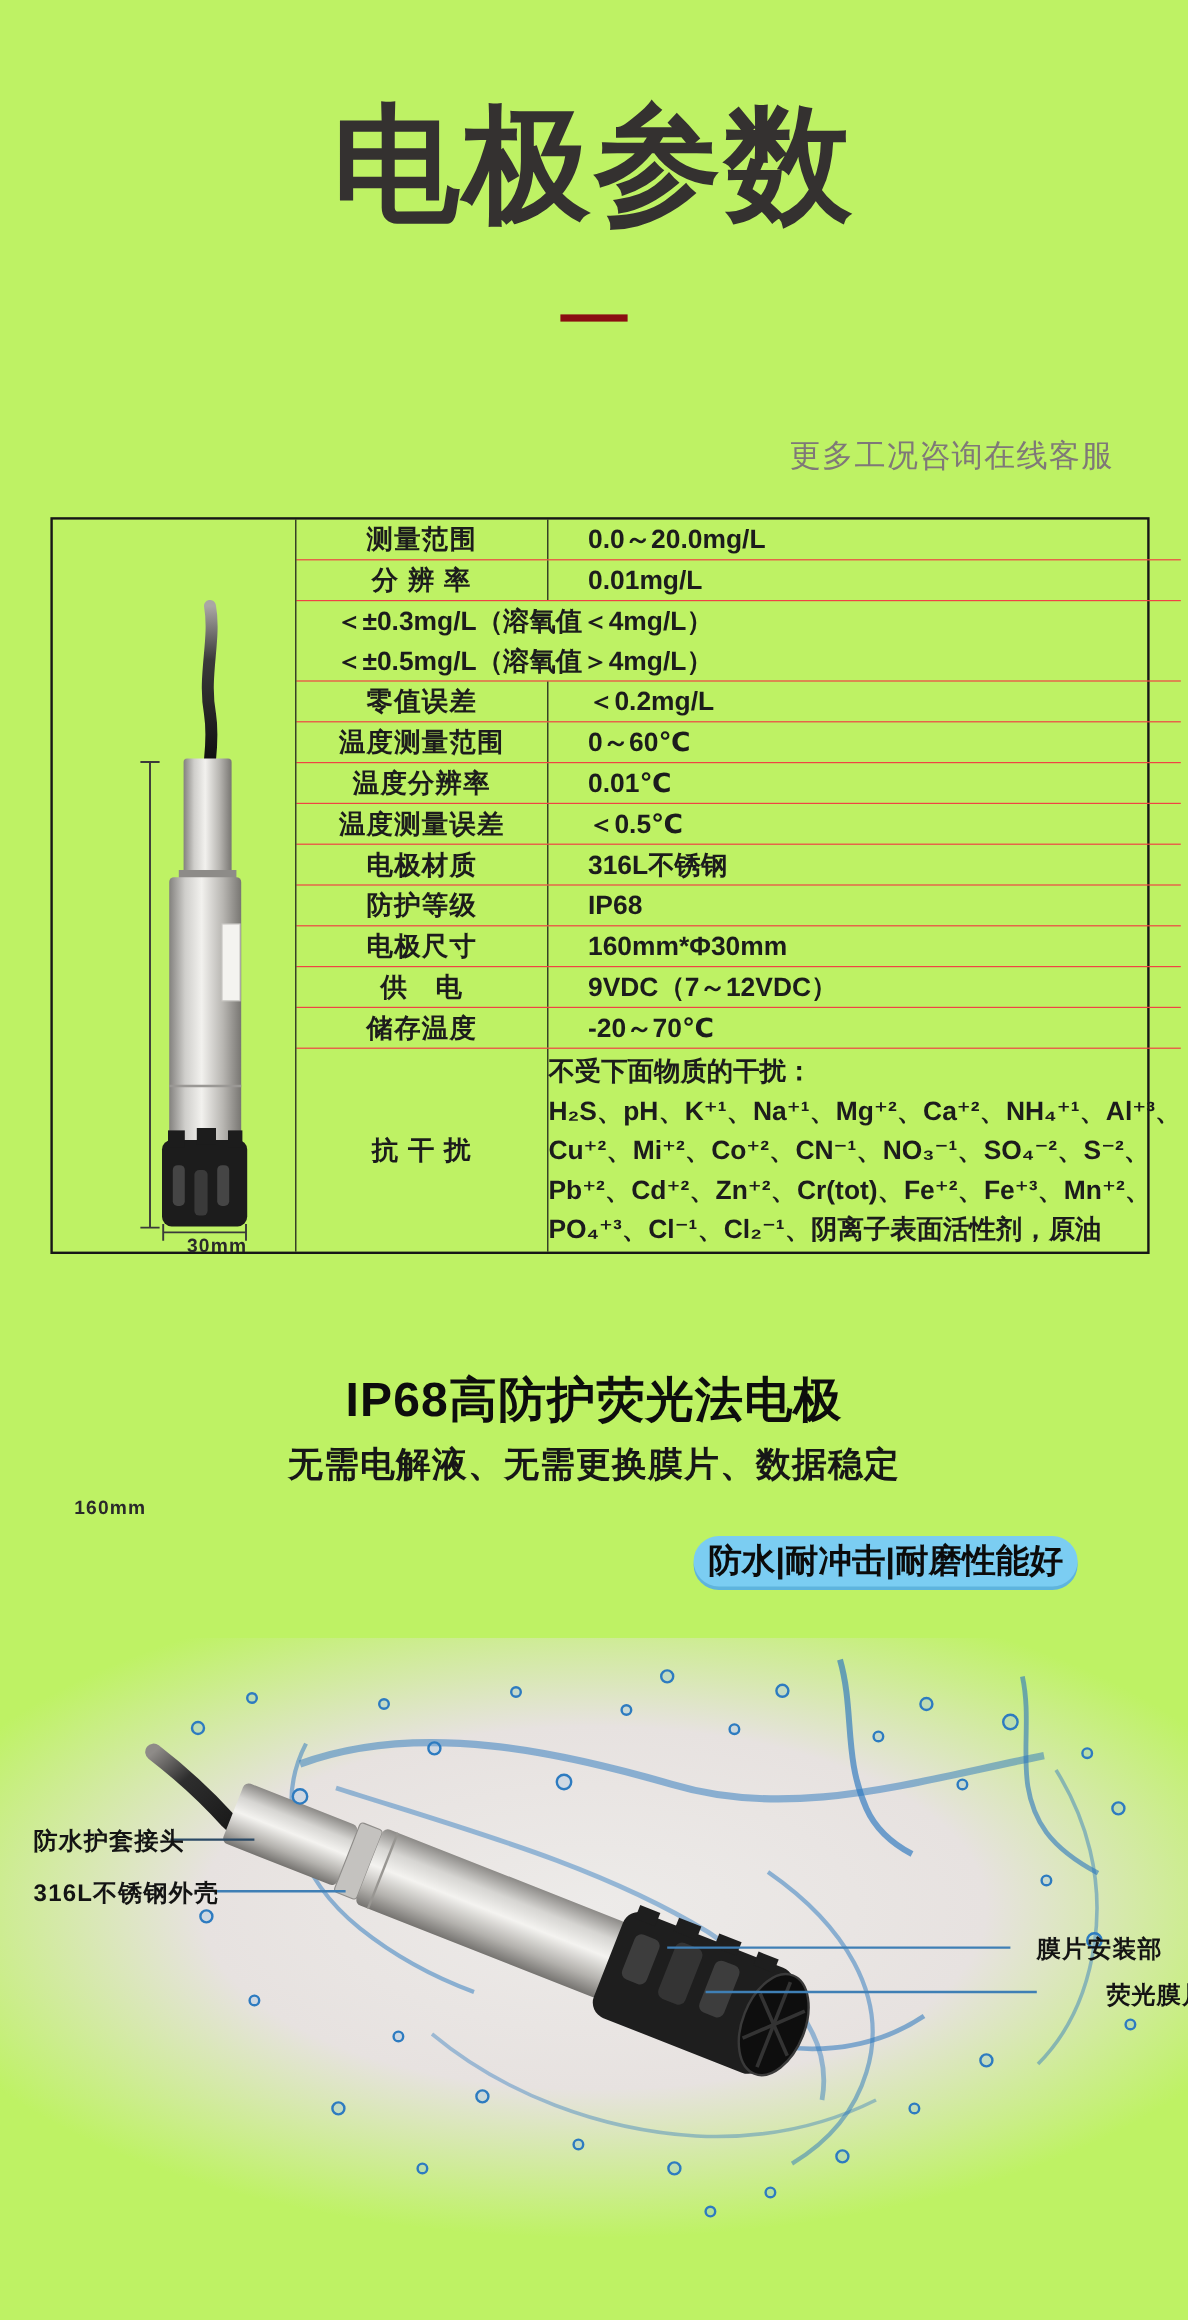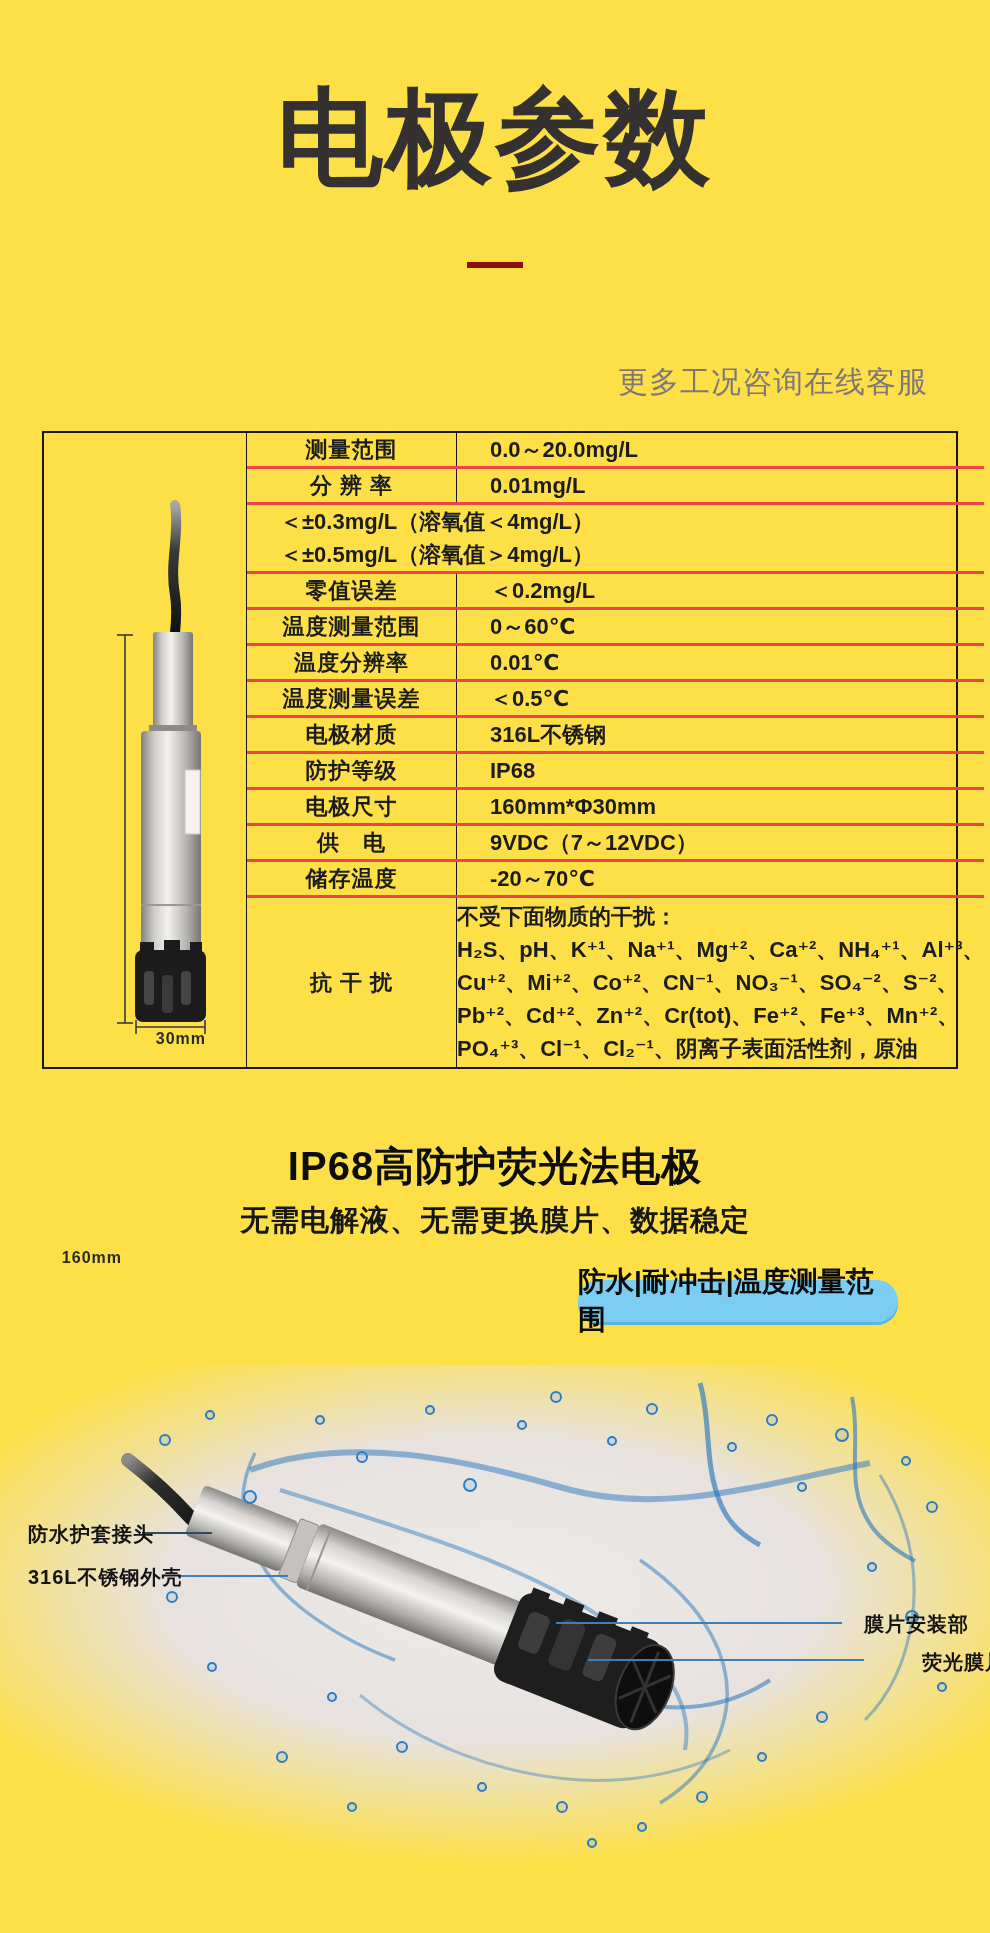--- a/index.html
+++ b/index.html
@@ -1,46 +1,46 @@
 <!DOCTYPE html>
 <html><head>
 <meta charset="utf-8">
 <style>
   html,body{margin:0;padding:0;}
   .page{
     position:relative;width:990px;height:1933px;overflow:hidden;
-    background:#fde047;
+    background:#bef264;
     font-family:"Liberation Sans","DejaVu Sans",sans-serif;
     color:#1c1c1c;
   }
   
   .main-title{
     position:absolute;left:0;top:82px;width:990px;
     text-align:center;font-size:106px;font-weight:800;
     color:#343130;letter-spacing:3px;line-height:1.05;
   }
   .title-dash{
     position:absolute;left:467px;top:262px;width:56px;height:6px;
     background:#8a0e12;
   }
   .consult-note{
     position:absolute;right:62px;top:362px;
-    font-size:30px;font-weight:400;color:#7f7878;letter-spacing:1px;
+    font-size:26px;font-weight:400;color:#7f7878;letter-spacing:1px;
   }
   
   .spec-table{
     position:absolute;left:42px;top:431px;width:912px;
     border:2px solid #171717;display:flex;background:transparent;
   }
   .photo-cell{
     width:202px;flex:0 0 202px;border-right:1px solid #171717;
     position:relative;
   }
   .rows-col{flex:1;display:flex;flex-direction:column;}
-  .spec-row{display:flex;border-bottom:3px solid #ef4444;}
+  .spec-row{display:flex;border-bottom:1px solid #ef4444;}
   .spec-row:last-child{border-bottom:none;}
   .label-cell{
     width:209px;flex:0 0 209px;border-right:1px solid #171717;
     display:flex;align-items:center;justify-content:center;
     font-size:22px;font-weight:700;letter-spacing:1px;
   }
   .value-cell{
     flex:1;display:flex;flex-direction:column;justify-content:flex-start;
     padding-left:33px;font-size:22px;font-weight:700;
   }
@@ -225,21 +225,21 @@
           <div class="value-line">Cu⁺²、Mi⁺²、Co⁺²、CN⁻¹、NO₃⁻¹、SO₄⁻²、S⁻²、</div>
           <div class="value-line">Pb⁺²、Cd⁺²、Zn⁺²、Cr(tot)、Fe⁺²、Fe⁺³、Mn⁺²、</div>
           <div class="value-line">PO₄⁺³、Cl⁻¹、Cl₂⁻¹、阴离子表面活性剂，原油</div>
         </div>
       </div>
     </div>
   </div>
 
   <div class="promo-heading">IP68高防护荧光法电极</div>
   <div class="promo-sub">无需电解液、无需更换膜片、数据稳定</div>
-  <div class="promo-badge">防水|耐冲击|温度测量范围</div>
+  <div class="promo-badge">防水|耐冲击|耐磨性能好</div>
 
   <div class="photo-section">
     <svg class="photo-svg" width="990" height="500" viewBox="0 0 990 500">
       <defs>
         <linearGradient id="steelH" x1="0" y1="0" x2="0" y2="1">
           <stop offset="0" stop-color="#8c8a87"></stop>
             <stop offset="0.25" stop-color="#d6d5d2"></stop>
           <stop offset="0.48" stop-color="#f4f3f0"></stop>
             <stop offset="0.78" stop-color="#b3b1ad"></stop>
           <stop offset="1" stop-color="#757370"></stop>

